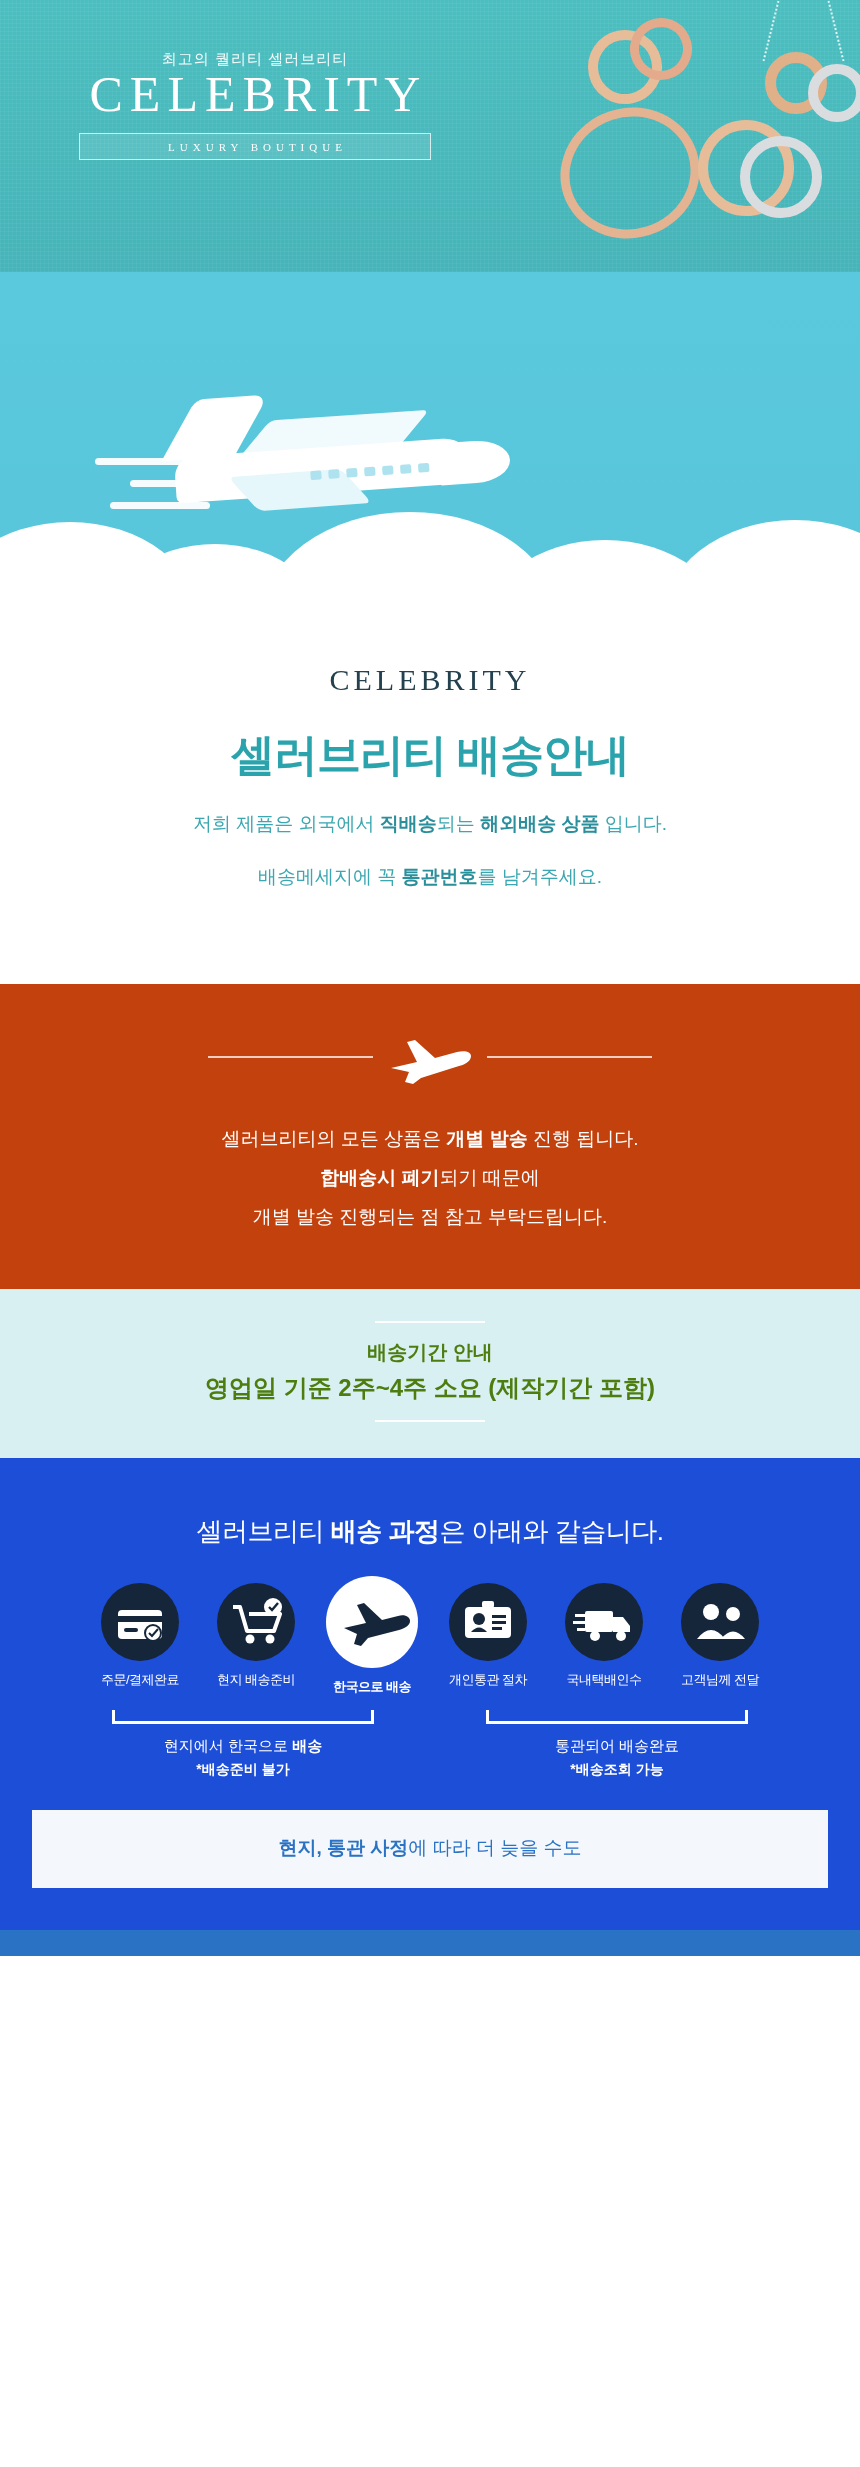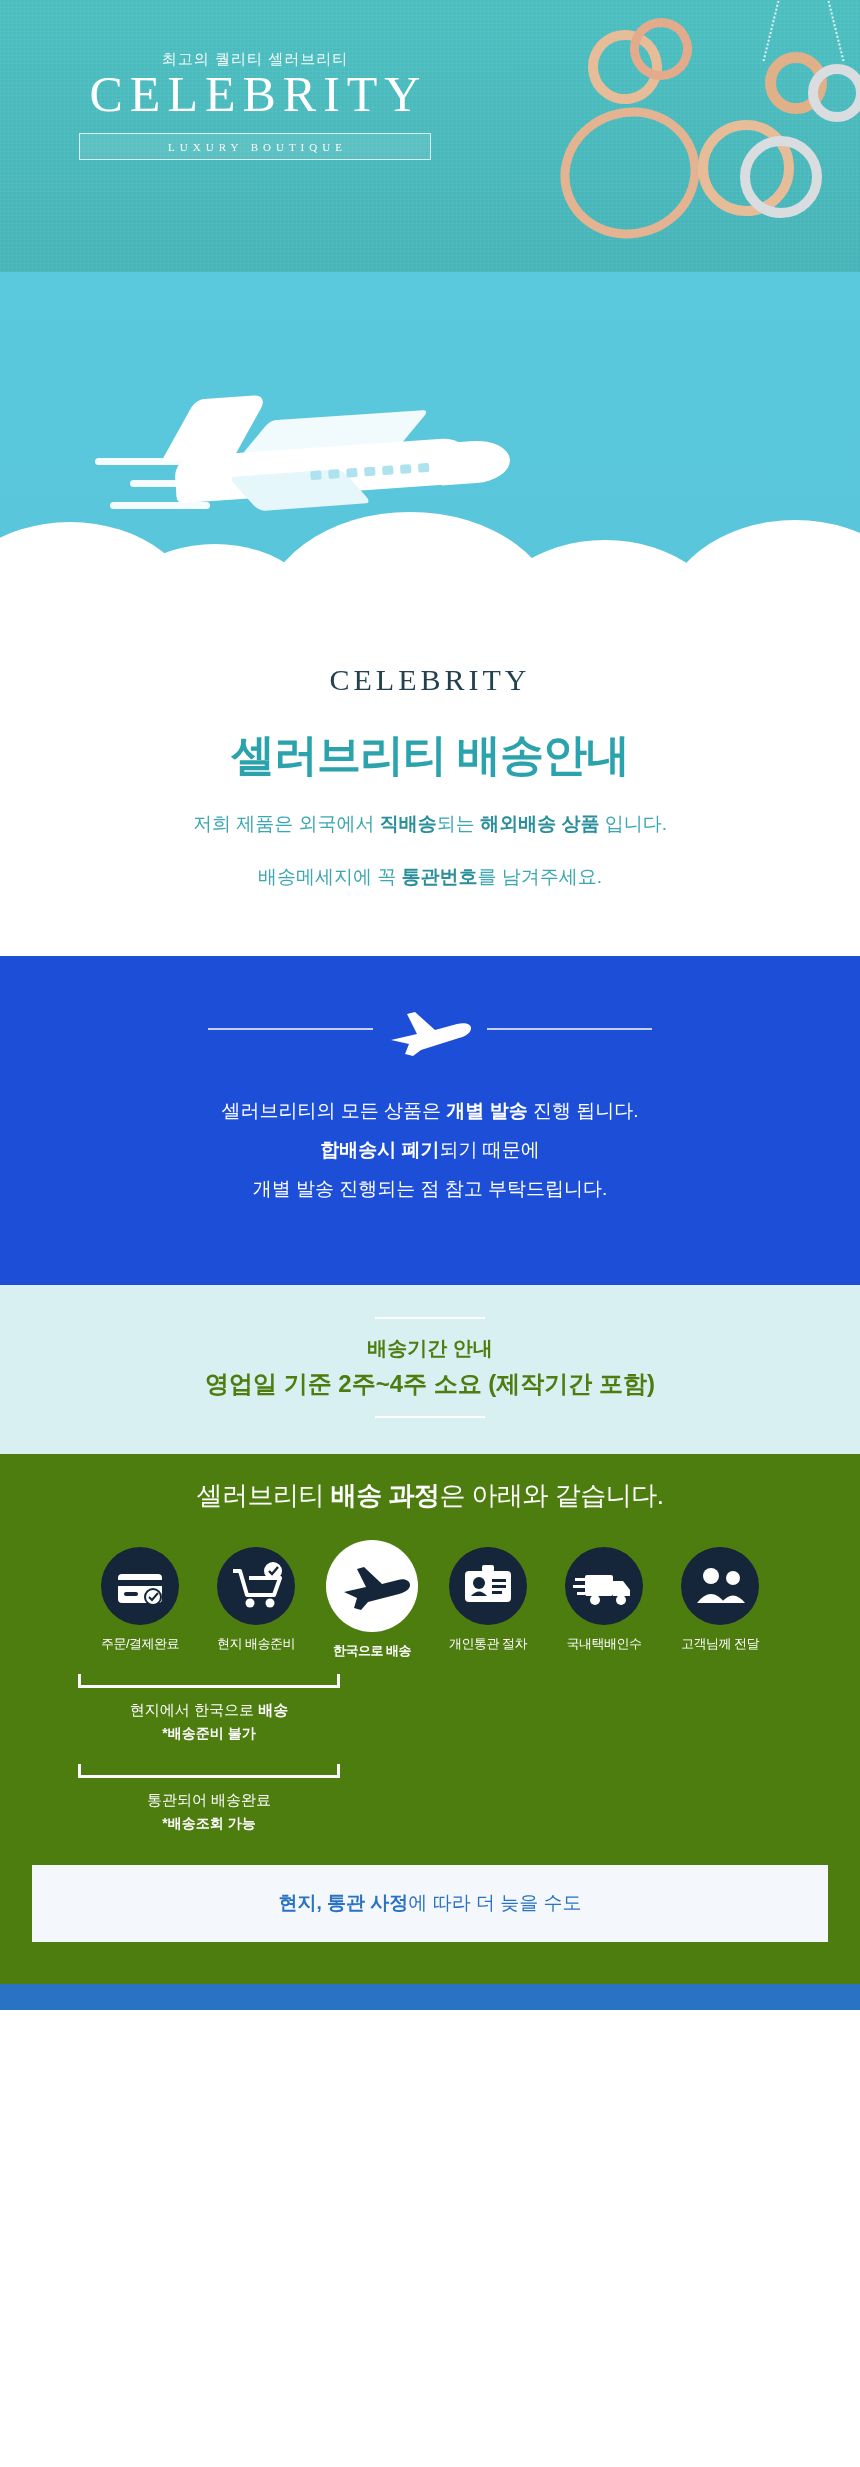--- a/index.html
+++ b/index.html
@@ -197,24 +197,25 @@
   }
   .intro-line {
     color: #3aa7b1;
     font-size: 19px;
     line-height: 1.75;
   }
   .intro-line b { color: #2a8f9b; font-weight: bold; }
 
   
   .teal-block {
-    background: #1d4ed8;
-    text-align: center;
-    padding: 44px 0 76px;
-    color: #ffffff;
+    background: #c2410c;
+    text-align: center;
+    padding: 44px 0 52px;
+    color: #ffffff;
+    margin-top: 28px;
   }
   .teal-icon-row {
     display: flex;
     align-items: center;
     justify-content: center;
     gap: 0px;
     margin-bottom: 34px;
   }
   .rule {
     width: 165px;
@@ -253,22 +254,22 @@
     font-weight: bold;
     margin-bottom: 6px;
   }
   .period-detail {
     font-size: 24px;
     font-weight: bold;
   }
 
   
   .process {
-    background: #4d7c0f;
-    padding: 24px 0 42px;
+    background: #1d4ed8;
+    padding: 56px 0 42px;
     color: #ffffff;
     text-align: center;
   }
   .process-heading {
     font-size: 26px;
     margin-bottom: 34px;
     letter-spacing: -0.5px;
   }
   .process-heading b { font-weight: bold; }
 
@@ -303,24 +304,23 @@
     letter-spacing: -0.5px;
   }
   .step.highlight .step-label {
     font-weight: bold;
   }
 
   
   .brackets {
     display: flex;
     justify-content: center;
-    gap: 20px;
+    gap: 0;
     margin-top: 14px;
     padding: 0 22px;
-    flex-direction: column;
   }
   .bracket-group {
     width: 374px;
     position: relative;
   }
   .bracket {
     height: 14px;
     border-left: 3px solid #ffffff;
     border-right: 3px solid #ffffff;
     border-bottom: 3px solid #ffffff;

